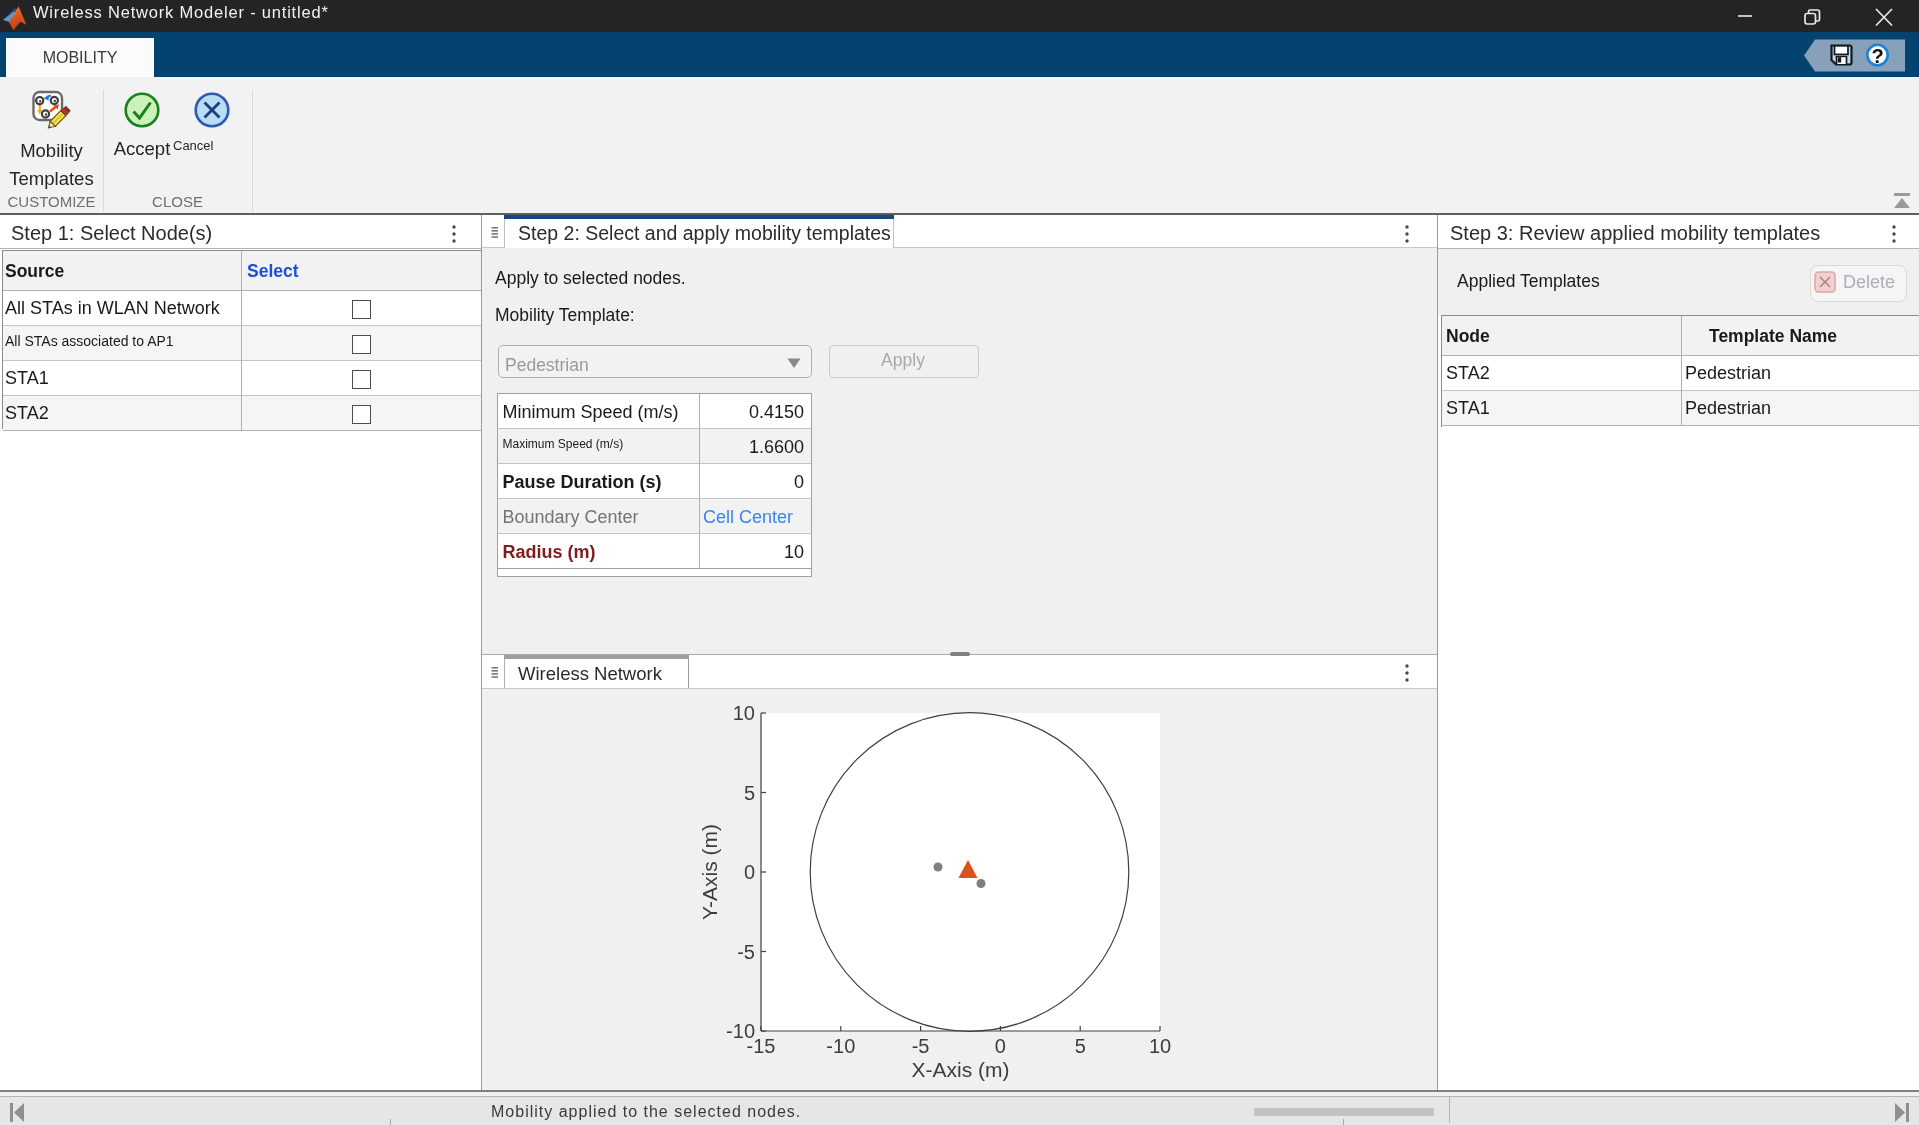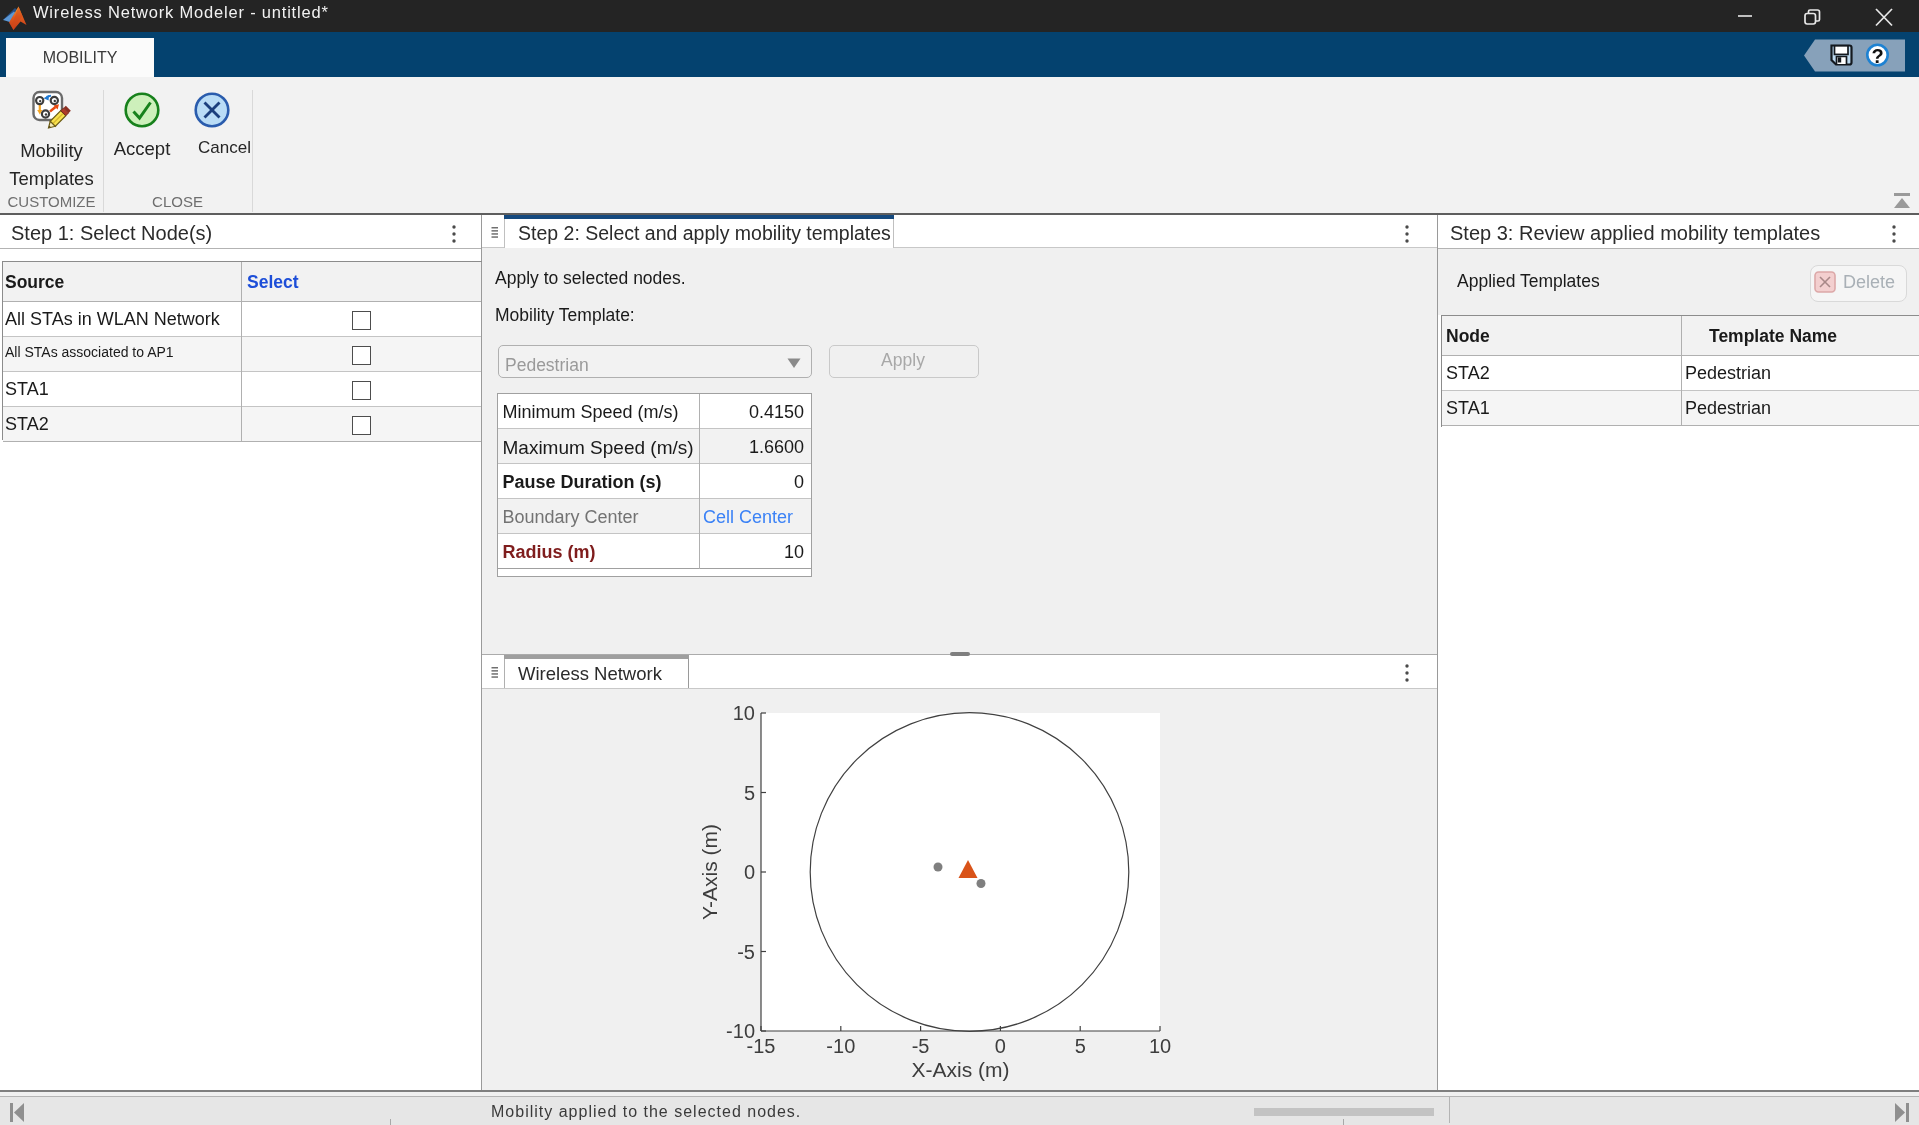--- a/index.html
+++ b/index.html
@@ -80,41 +80,41 @@
 <svg class="abs" style="left:123px;top:91px;" width="38" height="38" viewBox="0 0 38 38">
   <circle cx="19" cy="19" r="16.3" fill="#cdf0bb" stroke="#17811c" stroke-width="2.6"></circle>
   <polyline points="10.5,20.5 16.5,27 27.5,11.5" fill="none" stroke="#17811c" stroke-width="3"></polyline>
 </svg>
 <div class="abs" style="left:103px;top:138px;width:78px;text-align:center;font-size:18.5px;color:#262626;">Accept</div>
 <svg class="abs" style="left:193px;top:91px;" width="38" height="38" viewBox="0 0 38 38">
   <circle cx="19" cy="19" r="16.3" fill="#b9dcf6" stroke="#2a5cad" stroke-width="2.6"></circle>
   <line x1="11.5" y1="11.5" x2="26.5" y2="26.5" stroke="#1b3f7d" stroke-width="2.8"></line>
   <line x1="26.5" y1="11.5" x2="11.5" y2="26.5" stroke="#1b3f7d" stroke-width="2.8"></line>
 </svg>
-<div class="abs" style="left:173px;top:138px;width:78px;text-align:right;font-size:17px;color:#262626;">Cancel</div>
+<div class="abs" style="left:173px;top:138px;width:78px;text-align:left;font-size:13px;color:#262626;">Cancel</div>
 <div class="abs" style="left:103px;top:193px;width:149px;text-align:center;font-size:15px;color:#6e6e6e;">CLOSE</div>
 
 <svg class="abs" style="left:1892px;top:191px;" width="20" height="20" viewBox="0 0 20 20">
   <rect x="2" y="2" width="16" height="3" fill="#9a9a9a"></rect>
   <polygon points="10,7 18,17 2,17" fill="#9a9a9a"></polygon>
 </svg>
 
 <div class="abs" style="left:0;top:213px;width:1919px;height:2px;background:#5e5e5e;"></div>
 
 <div class="abs" style="left:0;top:215px;width:481px;height:877px;background:#ffffff;"></div>
 <div class="abs" style="left:481px;top:215px;width:1px;height:877px;background:#9a9a9a;"></div>
 <div class="abs" style="left:0;top:215px;width:481px;height:33px;border-bottom:1px solid #b3b3b3;"></div>
 <div class="abs" style="left:11px;top:222px;font-size:20px;color:#2b2b2b;">Step 1: Select Node(s)</div>
 <svg class="abs" style="left:450px;top:224px;" width="8" height="20" viewBox="0 0 8 20">
   <circle cx="4" cy="3" r="1.7" fill="#4a4a4a"></circle>
     <circle cx="4" cy="10" r="1.7" fill="#4a4a4a"></circle>
     <circle cx="4" cy="17" r="1.7" fill="#4a4a4a"></circle>
 </svg>
 
-<div class="abs" style="left:2px;top:250px;width:479px;height:178px;border-top:1px solid #8c8c8c;border-left:1px solid #8c8c8c;margin-top:11px;">
+<div class="abs" style="left:2px;top:250px;width:479px;height:178px;border-top:1px solid #8c8c8c;border-left:1px solid #8c8c8c;">
   <div class="abs" style="left:0;top:0;width:478px;height:39px;background:#f2f2f2;border-bottom:1px solid #b0b0b0;"></div>
   <div class="abs" style="left:0;top:40px;width:478px;height:34px;background:#ffffff;border-bottom:1px solid #c4c4c4;"></div>
   <div class="abs" style="left:0;top:75px;width:478px;height:34px;background:#f5f5f5;border-bottom:1px solid #c4c4c4;"></div>
   <div class="abs" style="left:0;top:110px;width:478px;height:34px;background:#ffffff;border-bottom:1px solid #c4c4c4;"></div>
   <div class="abs" style="left:0;top:145px;width:478px;height:34px;background:#f5f5f5;border-bottom:1px solid #b0b0b0;"></div>
   <div class="abs" style="left:238px;top:0;width:1px;height:179px;background:#b0b0b0;"></div>
   <div class="abs" style="left:2px;top:10px;font-size:17.5px;font-weight:bold;color:#1a1a1a;">Source</div>
   <div class="abs" style="left:244px;top:10px;font-size:17.5px;font-weight:bold;color:#1d4ed8;">Select</div>
   <div class="abs" style="left:2px;top:47px;font-size:18px;color:#1a1a1a;">All STAs in WLAN Network</div>
   <div class="abs" style="left:2px;top:82px;font-size:14px;color:#1a1a1a;">All STAs associated to AP1</div>
@@ -161,21 +161,21 @@
 <div class="abs" style="left:829px;top:345px;width:148px;height:31px;line-height:31px;text-align:center;font-size:17.5px;color:#a8a8a8;">Apply</div>
 
 <div class="abs" style="left:497px;top:393px;width:315px;height:184px;border:1px solid #a0a0a0;box-sizing:border-box;background:#fff;">
   <div class="abs" style="left:0;top:0;width:313px;height:34px;background:#ffffff;border-bottom:1px solid #c4c4c4;"></div>
   <div class="abs" style="left:0;top:35px;width:313px;height:34px;background:#f2f2f2;border-bottom:1px solid #c4c4c4;"></div>
   <div class="abs" style="left:0;top:70px;width:313px;height:34px;background:#ffffff;border-bottom:1px solid #c4c4c4;"></div>
   <div class="abs" style="left:0;top:105px;width:313px;height:34px;background:#f2f2f2;border-bottom:1px solid #c4c4c4;"></div>
   <div class="abs" style="left:0;top:140px;width:313px;height:34px;background:#ffffff;border-bottom:1px solid #a0a0a0;"></div>
   <div class="abs" style="left:201px;top:0;width:1px;height:175px;background:#b0b0b0;"></div>
   <div class="abs" style="left:4.5px;top:8px;font-size:18px;color:#1a1a1a;">Minimum Speed (m/s)</div>
-  <div class="abs" style="left:4.5px;top:43px;font-size:19px;color:#1a1a1a;text-align:center;">Maximum Speed (m/s)</div>
+  <div class="abs" style="left:4.5px;top:43px;font-size:12px;color:#1a1a1a;text-align:center;">Maximum Speed (m/s)</div>
   <div class="abs" style="left:4.5px;top:78px;font-size:18px;color:#1a1a1a;font-weight:bold;">Pause Duration (s)</div>
   <div class="abs" style="left:4.5px;top:113px;font-size:18px;color:#737373;">Boundary Center</div>
   <div class="abs" style="left:4.5px;top:148px;font-size:18px;color:#7f1d1d;font-weight:bold;">Radius (m)</div>
   <div class="abs" style="left:202px;top:8px;width:104px;text-align:right;font-size:18px;color:#1a1a1a;">0.4150</div>
   <div class="abs" style="left:202px;top:43px;width:104px;text-align:right;font-size:18px;color:#1a1a1a;">1.6600</div>
   <div class="abs" style="left:202px;top:78px;width:104px;text-align:right;font-size:18px;color:#1a1a1a;">0</div>
   <div class="abs" style="left:205px;top:113px;font-size:18px;color:#3b82f6;">Cell Center</div>
   <div class="abs" style="left:202px;top:148px;width:104px;text-align:right;font-size:18px;color:#1a1a1a;">10</div>
 </div>
 

